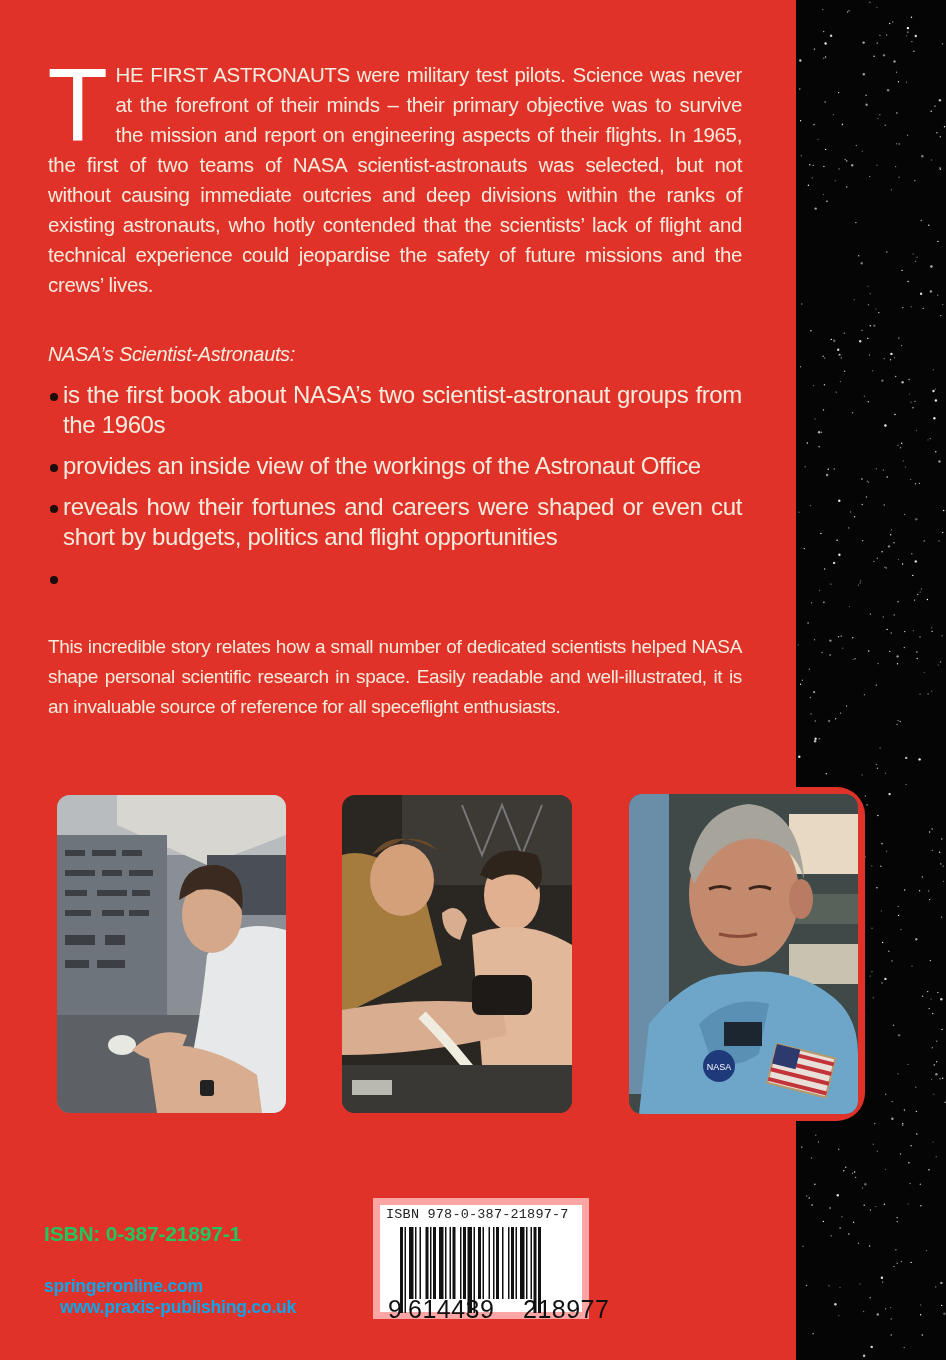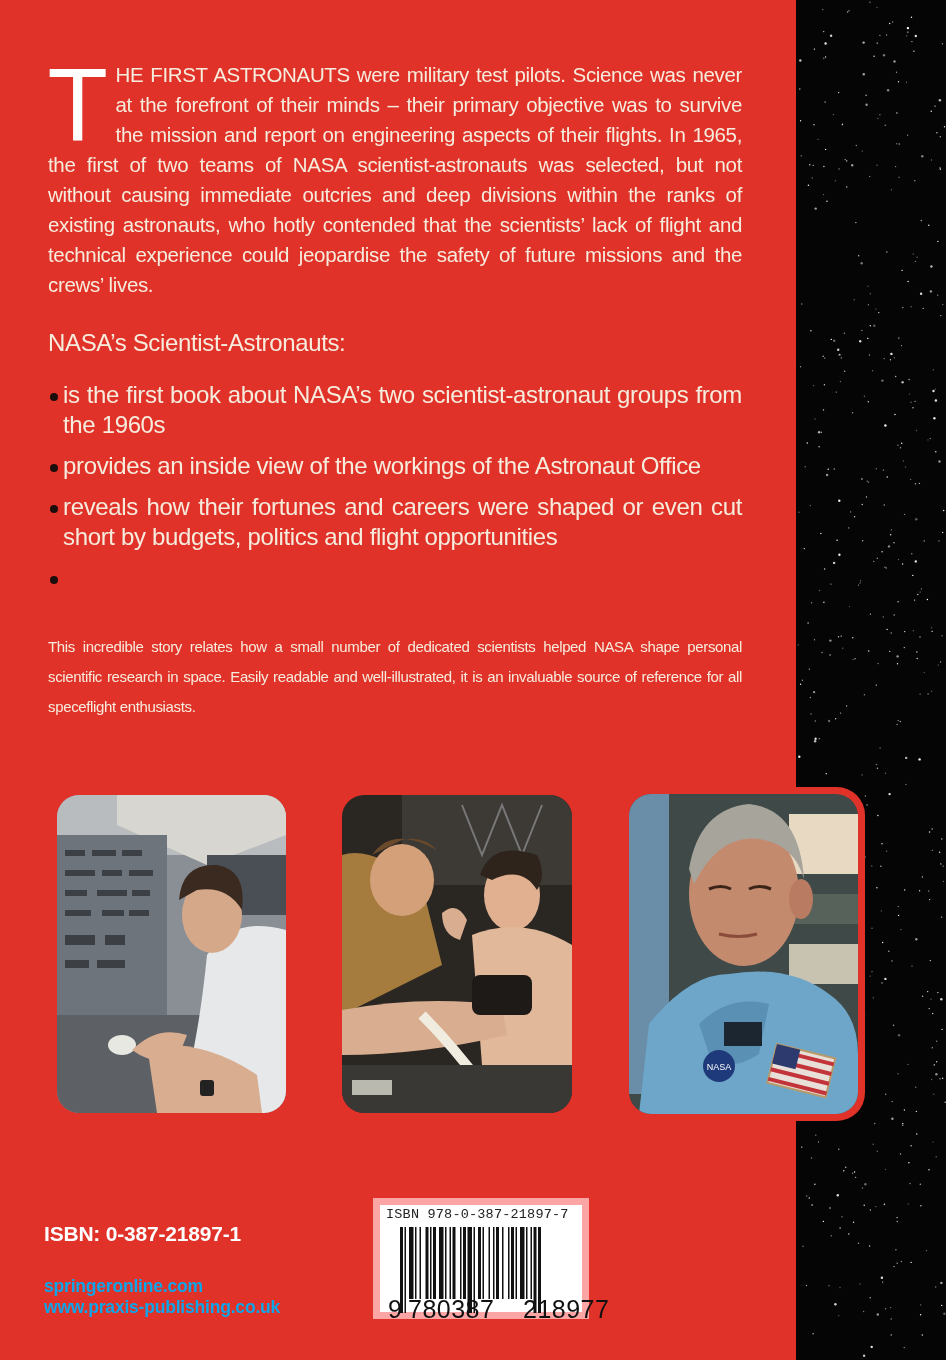--- a/index.html
+++ b/index.html
@@ -34,69 +34,69 @@
   .dropcap {
     float: left;
     font-size: 104px; line-height: 78px; height: 80px;
     color: #ffffff; font-weight: normal;
     margin: 6px 6px 0 -2px;
     letter-spacing: 0;
     transform: scaleX(0.95);
   }
 
   .book-title {
-    position: absolute; left: 0; top: 330px;
-    font-size: 24px; line-height: 26px;
+    position: absolute; left: 0; top: 341px;
+    font-size: 20px; font-style: italic; line-height: 26px;
     letter-spacing: -0.35px;
   }
 
   .bullets { position: absolute; left: 0; top: 380px; width: 694px; list-style: none; }
   .bullets li {
     position: relative; padding-left: 15px;
     font-size: 24px; line-height: 30px; text-align: justify;
     letter-spacing: -0.35px;
     margin-bottom: 11px;
   }
   .bullets li .dot {
     position: absolute; left: 2px; top: 13px;
     width: 8px; height: 8px; border-radius: 50%; background: #1a0d0b;
   }
 
   .closing {
     position: absolute; left: 0; top: 632px; width: 694px;
-    font-size: 15px; line-height: 30px; text-align: justify;
+    font-size: 19px; line-height: 30px; text-align: justify;
     letter-spacing: -0.35px;
   }
 
   
   .photo {
-    position: absolute; border-radius: 22px; overflow: hidden;
+    position: absolute; border-radius: 13px; overflow: hidden;
   }
   .photo svg { display: block; }
   #photo-1 { left: 57px; top: 795px; width: 229px; height: 318px; }
   #photo-2 { left: 342px; top: 795px; width: 230px; height: 318px; }
   .photo-3-frame {
     position: absolute; left: 622px; top: 787px; width: 243px; height: 334px;
     background: #e03229; border-radius: 28px;
   }
   #photo-3 { left: 629px; top: 794px; width: 229px; height: 320px; }
 
   
   .isbn-text {
     position: absolute; left: 44px; top: 1222px;
-    font-size: 21px; font-weight: bold; color: #ffffff;
+    font-size: 21px; font-weight: bold; color: #22c55e;
     letter-spacing: -0.2px;
   }
   .link {
     position: absolute; left: 44px;
     font-size: 17.5px; font-weight: bold; color: #0ea5e9;
     letter-spacing: -0.2px;
   }
   #link-springer { top: 1276px; }
-  #link-praxis { top: 1297px; }
+  #link-praxis { top: 1297px; margin-left: 16px; }
 
   
   .barcode-box {
     position: absolute; left: 373px; top: 1198px; width: 216px; height: 121px;
     background: #ffffff; border: 7px solid #fca5a5;
   }
   .barcode-top {
     position: absolute; left: 6px; top: 2px;
     font-family: "Liberation Mono", monospace; font-size: 13.5px; color: #222;
     letter-spacing: 0.2px;
@@ -773,15 +773,15 @@
       <rect x="128.0" y="22" width="1.5" height="72" fill="#111"></rect>
       <rect x="131.0" y="22" width="3" height="72" fill="#111"></rect>
       <rect x="135.5" y="22" width="1.5" height="72" fill="#111"></rect>
       <rect x="140.0" y="22" width="4.5" height="72" fill="#111"></rect>
       <rect x="146.0" y="22" width="1.5" height="72" fill="#111"></rect>
       <rect x="150.5" y="22" width="1.5" height="72" fill="#111"></rect>
       <rect x="153.5" y="22" width="3" height="86" fill="#111"></rect>
       <rect x="158.0" y="22" width="3" height="86" fill="#111"></rect>
     </svg>
   <div class="barcode-num" id="bc-first">9</div>
-  <div class="barcode-num" id="bc-left">780387</div>
+  <div class="barcode-num" id="bc-left">614439</div>
   <div class="barcode-num" id="bc-right">218977</div>
 </div>
 
 </body></html>

